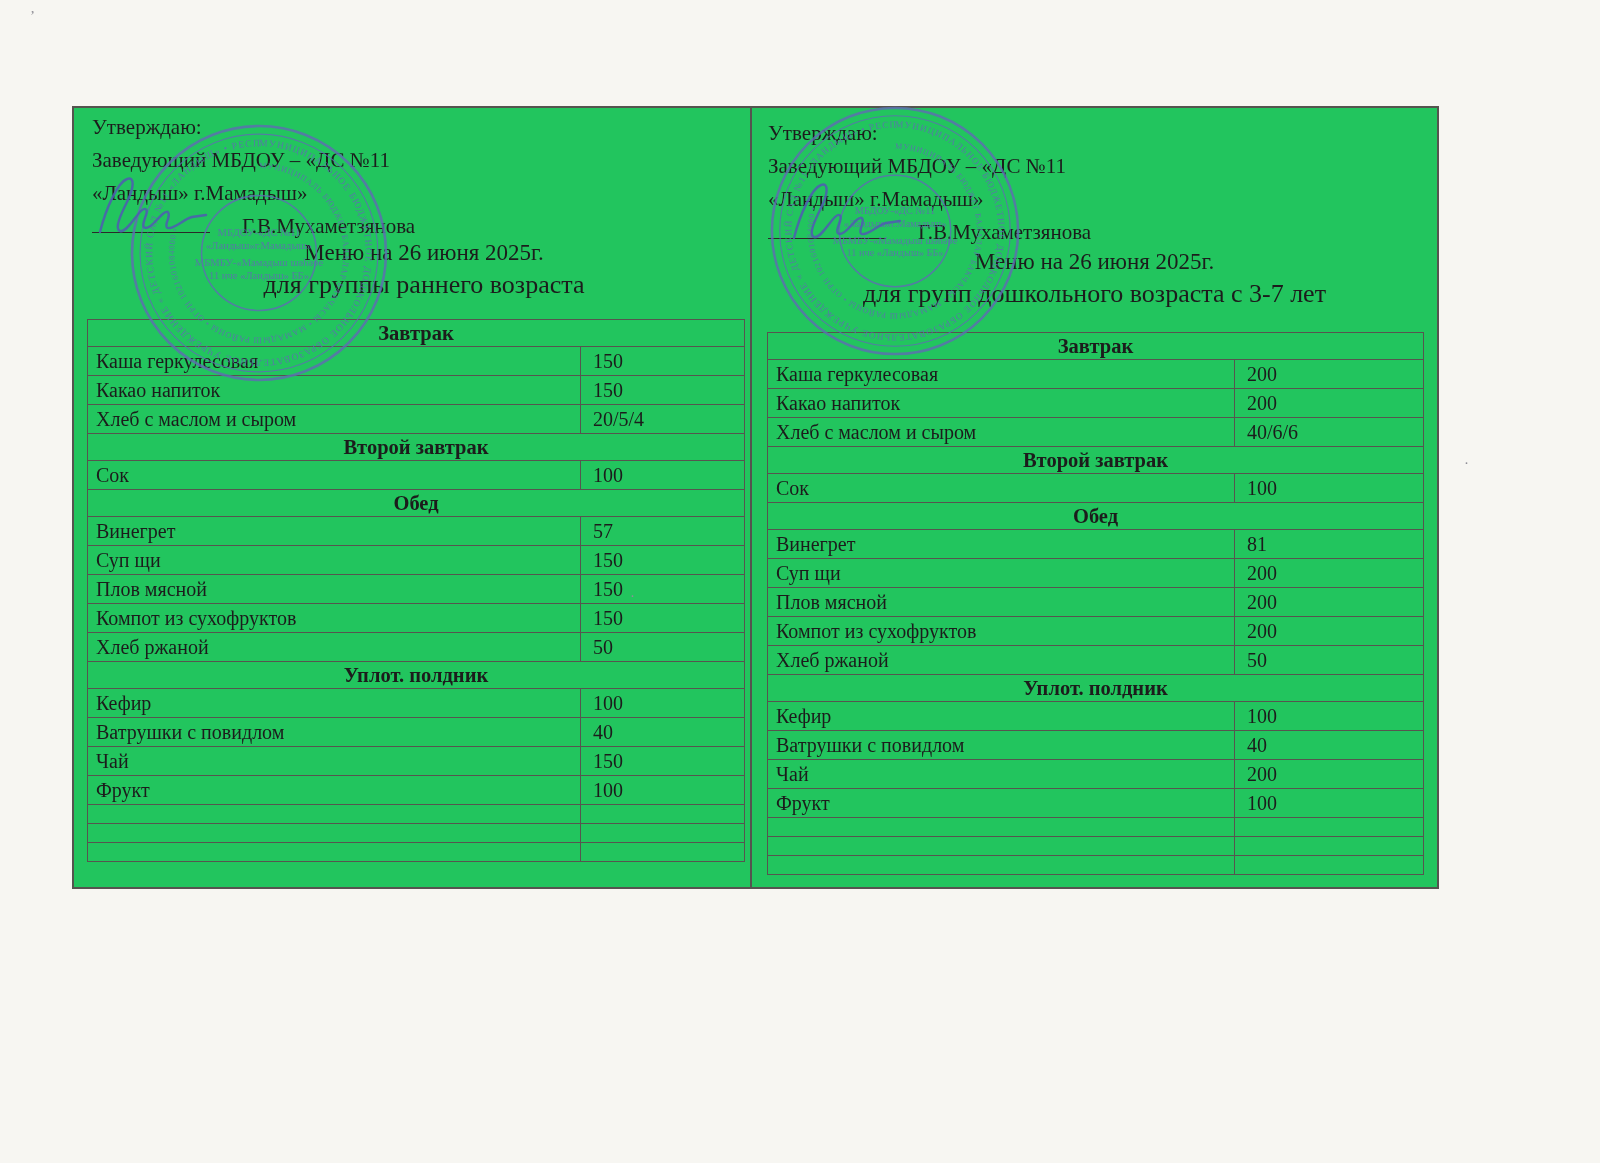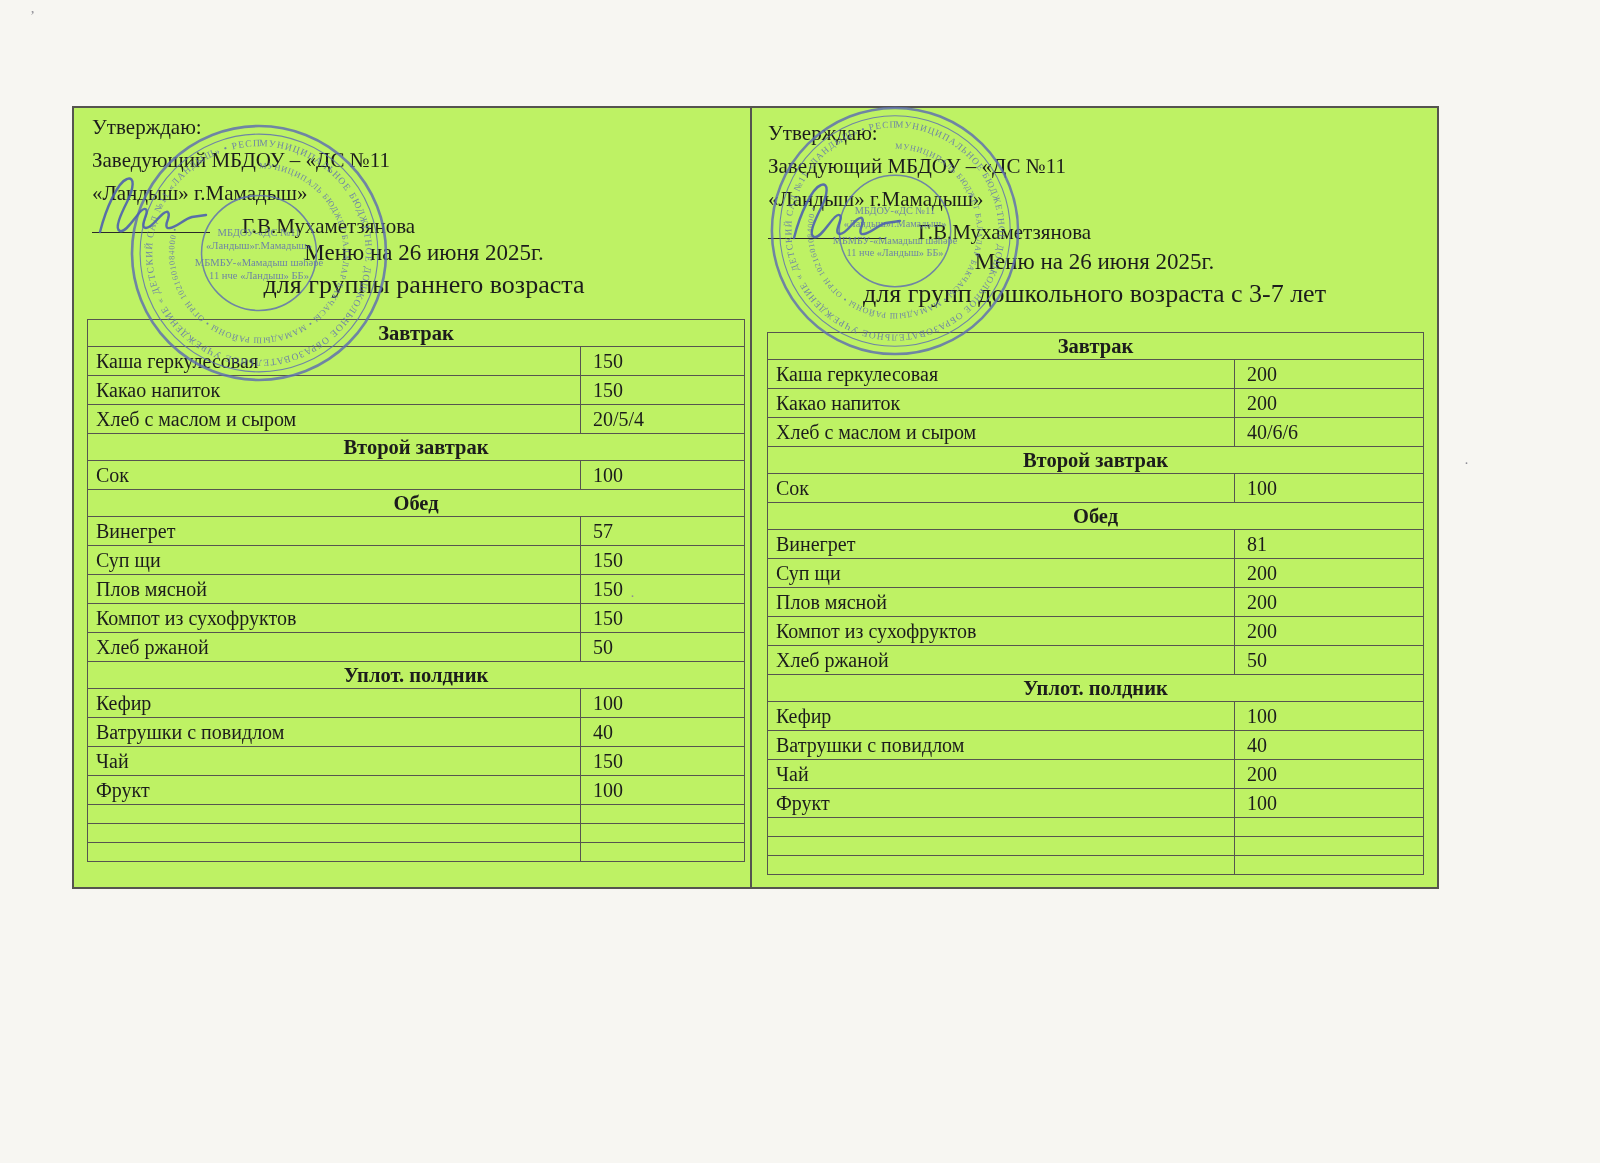--- a/index.html
+++ b/index.html
@@ -5,21 +5,21 @@
   html,body{margin:0;padding:0;}
   body{
     width:1600px;height:1163px;position:relative;overflow:hidden;
     background:#f7f6f2;
     font-family:"Liberation Serif","DejaVu Serif",serif;
     color:#1c1c1c;
   }
   
   .sheet{
     position:absolute;left:72px;top:106px;width:1363px;height:779px;
-    border:2px solid #55544f;background:#bef264;
+    border:2px solid #55544f;background:#22c55e;
   }
   .divider{
     position:absolute;left:676px;top:-2px;width:2px;height:783px;
     background:#55544f;
   }
   
   .approve{
     position:absolute;font-size:21px;line-height:33px;white-space:nowrap;z-index:3;
   }
   .approve.left{left:18px;top:3px;}

